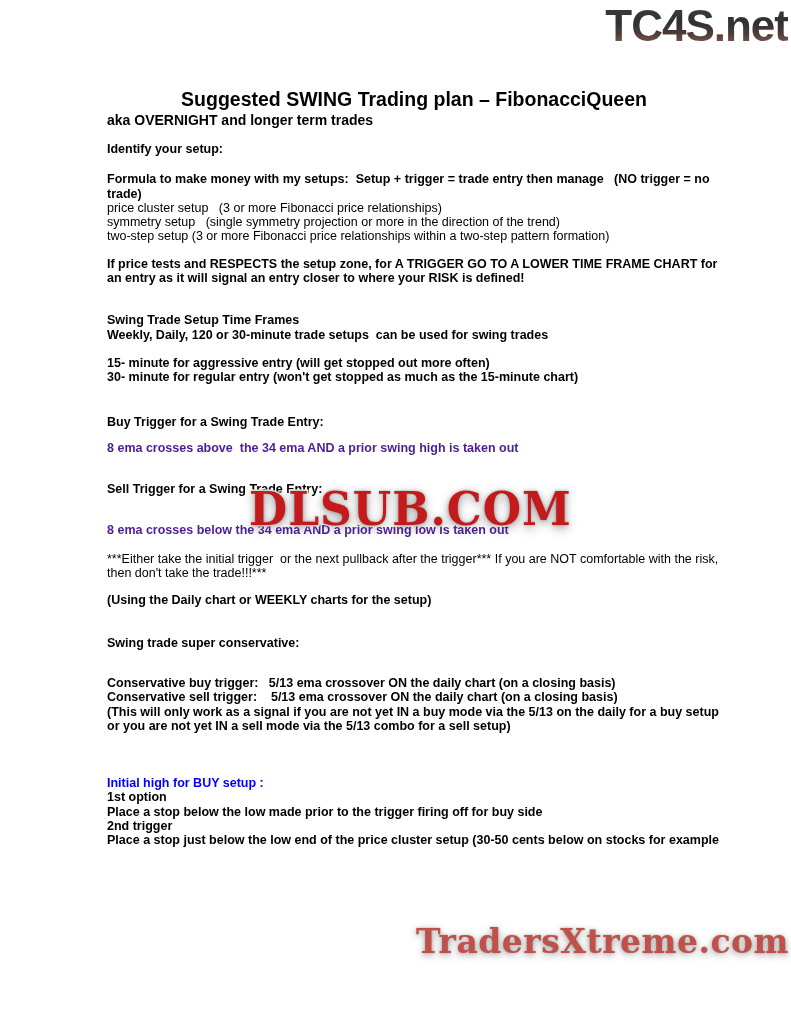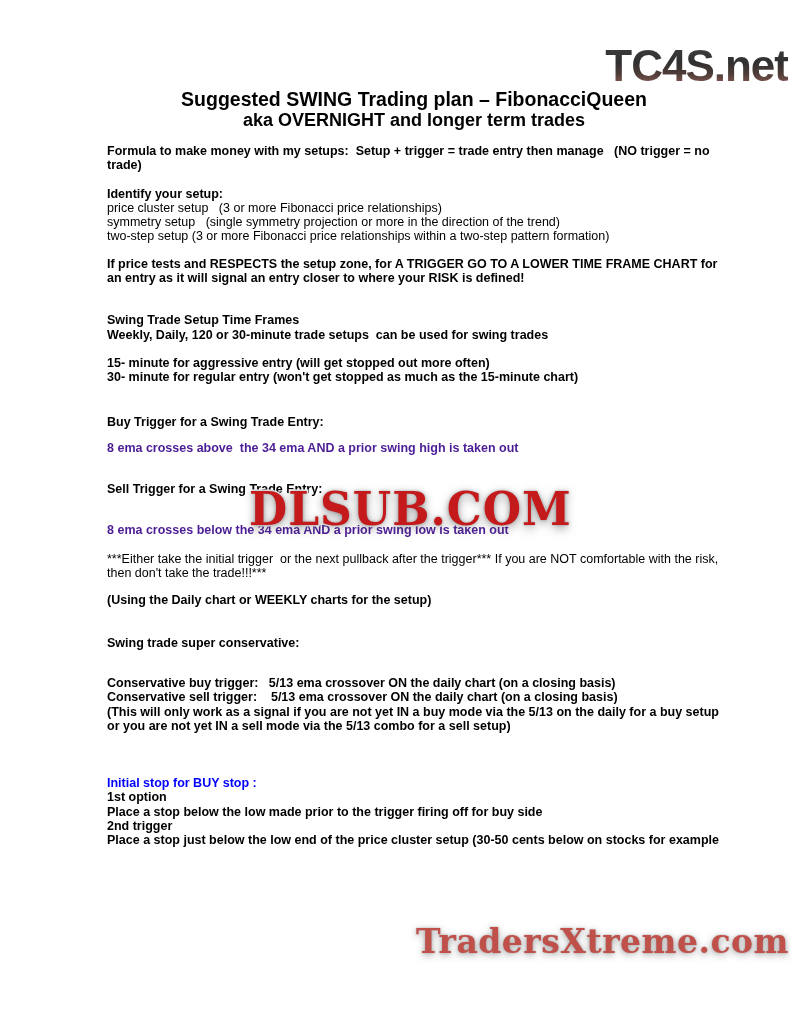--- a/index.html
+++ b/index.html
@@ -6,33 +6,33 @@
   body{
     width:791px;height:1024px;position:relative;background:#ffffff;overflow:hidden;
     font-family:"Liberation Sans",sans-serif;
   }
   
   .tc4s-logo{
     position:absolute;top:4px;right:3px;
     font-family:"Liberation Sans",sans-serif;font-weight:bold;font-size:44px;
     letter-spacing:-1px;line-height:1;
     background:linear-gradient(to bottom,#3f3f3f 0%,#303030 42%,#4e3c38 68%,#9a635c 100%);
-    -webkit-background-clip:text;background-clip:text;color:transparent;margin-top:40px;
+    -webkit-background-clip:text;background-clip:text;color:transparent;
   }
   
   .doc-col{
     position:absolute;left:107px;top:0;width:614px;
     font-size:12.5px;line-height:14.3px;color:#000;
   }
   .doc-col p{margin:0;white-space:pre-wrap;}
   .title{
     font-size:19.5px;font-weight:bold;text-align:center;line-height:22px;margin-top:88px !important;
     white-space:normal !important;
   }
-  .subtitle{font-size:18px;font-weight:bold;text-align:center;line-height:16px;margin-top:2px !important;white-space:normal !important;}
+  .subtitle{font-size:14px;font-weight:bold;line-height:16px;margin-top:2px !important;white-space:normal !important;}
   .b{font-weight:bold;}
   .rg{font-weight:normal;}
   .red{color:#4c1d95;font-weight:bold;}
   .blue{color:#0000ff;font-weight:bold;}
   
   .dlsub-watermark{
     position:absolute;left:249px;top:487px;z-index:5;
     font-family:"DejaVu Serif",serif;font-weight:bold;font-size:44px;line-height:1;
     letter-spacing:1px;color:#c51a1c;
     -webkit-text-stroke:3px #ffffff;paint-order:stroke fill;
@@ -50,23 +50,23 @@
 </style>
 </head>
 <body>
 
 <div class="tc4s-logo">TC4S.net</div>
 
 <div class="doc-col">
   <p class="title">Suggested SWING Trading plan – FibonacciQueen</p>
   <p class="subtitle">aka OVERNIGHT and longer term trades</p>
 
+  <p class="b" style="margin-top:14px">Identify your setup:</p>
+
   <p class="b" style="margin-top:16px">Formula to make money with my setups:  Setup + trigger = trade entry then manage   (NO trigger = no trade)</p>
-
-  <p class="b" style="margin-top:14px">Identify your setup:</p>
   <p class="rg">price cluster setup   (3 or more Fibonacci price relationships)</p>
   <p class="rg">symmetry setup   (single symmetry projection or more in the direction of the trend)</p>
   <p class="rg">two-step setup (3 or more Fibonacci price relationships within a two-step pattern formation)</p>
 
   <p class="b" style="margin-top:13px">If price tests and RESPECTS the setup zone, for A TRIGGER GO TO A LOWER TIME FRAME CHART for an entry as it will signal an entry closer to where your RISK is defined!</p>
 
   <p class="b" style="margin-top:28px">Swing Trade Setup Time Frames</p>
   <p class="b">Weekly, Daily, 120 or 30-minute trade setups  can be used for swing trades</p>
 
 
@@ -81,21 +81,21 @@
 
   <p class="rg" style="margin-top:14px">***Either take the initial trigger  or the next pullback after the trigger*** If you are NOT comfortable with the risk, then don't take the trade!!!***</p>
 
   <p class="b" style="margin-top:13px">(Using the Daily chart or WEEKLY charts for the setup)</p>
   <p class="b" style="margin-top:28px">Swing trade super conservative:</p>
 
   <p class="b" style="margin-top:26px">Conservative buy trigger:   5/13 ema crossover ON the daily chart (on a closing basis)</p>
   <p class="b">Conservative sell trigger:    5/13 ema crossover ON the daily chart (on a closing basis)</p>
   <p class="b">(This will only work as a signal if you are not yet IN a buy mode via the 5/13 on the daily for a buy setup or you are not yet IN a sell mode via the 5/13 combo for a sell setup)</p>
 
-  <p class="blue" style="margin-top:43px">Initial stop for BUY stop :</p>
+  <p class="blue" style="margin-top:43px">Initial high for BUY setup :</p>
   <p class="b">1st option</p>
   <p class="b">Place a stop below the low made prior to the trigger firing off for buy side</p>
   <p class="b">2nd trigger</p>
   <p class="b">Place a stop just below the low end of the price cluster setup (30-50 cents below on stocks for example</p>
 </div>
 
 <div class="dlsub-watermark">DLSUB.COM</div>
 
 <div class="tx-logo">TradersXtreme.com</div>
 

